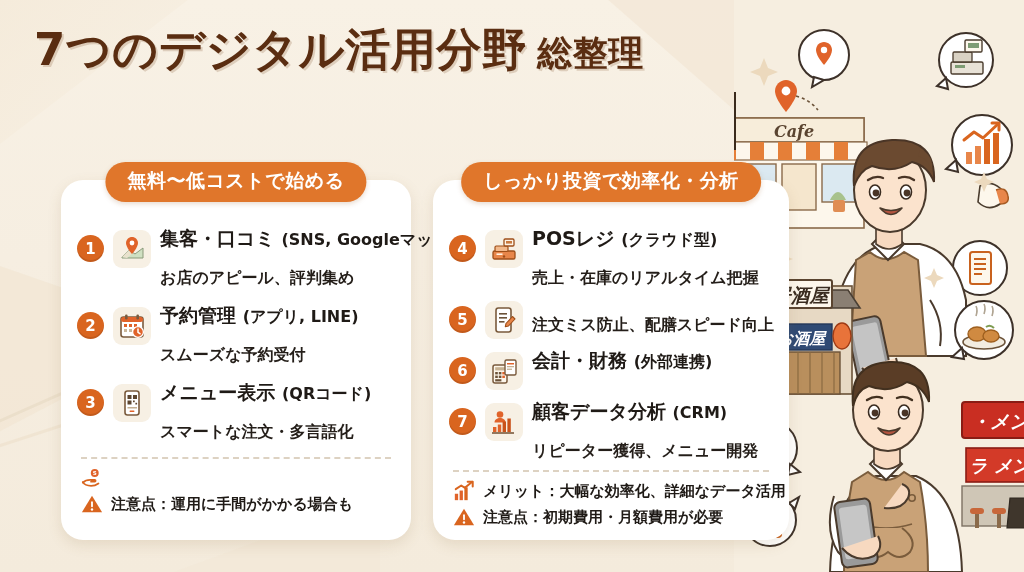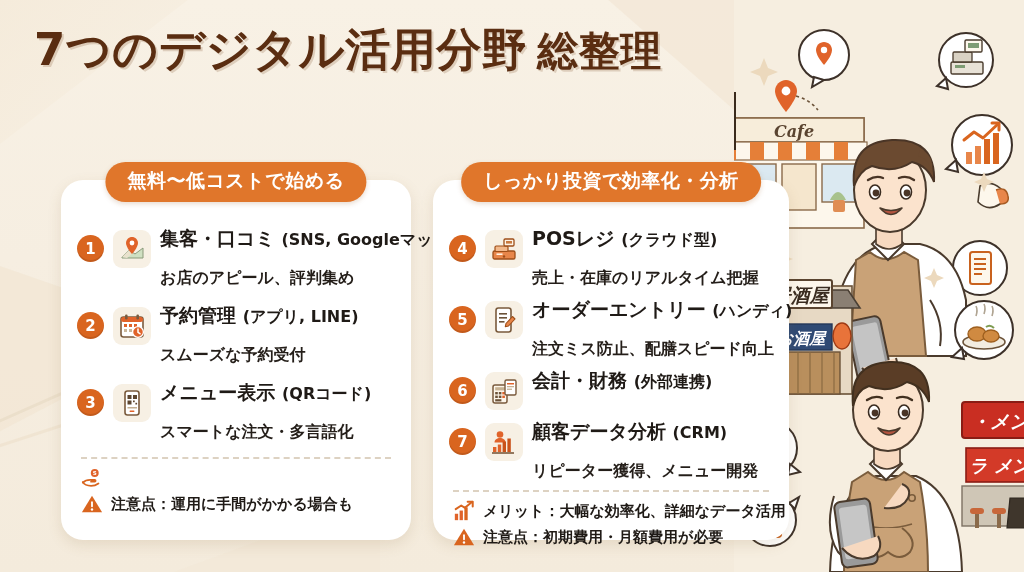--- a/index.html
+++ b/index.html
@@ -34,21 +34,21 @@
   
   .headline{position:absolute;left:34px;top:22px;width:740px;z-index:6;}
   .headline .line{
     font-family:"DejaVu Sans","Liberation Sans",sans-serif;
     font-weight:700;color:#5a2d11;letter-spacing:.5px;
     text-shadow:2px 2px 0 rgba(120,70,30,.20);
     white-space:nowrap;
   }
   .hl1{font-size:45px;line-height:54px;}
   .hl2{font-size:45px;line-height:56px;}
-  .hl2 .tail{font-size:41px;margin-left:10px;}
+  .hl2 .tail{font-size:35px;margin-left:10px;}
 
   
   .cards{position:absolute;left:28px;top:180px;display:flex;gap:22px;z-index:5;padding-left:33px;}
   .card{
     position:relative;width:350px;height:360px;
     background:#ffffff;border-radius:22px;
     box-shadow:0 5px 14px rgba(140,105,60,.15);
     padding:34px 16px 12px 16px;box-sizing:border-box;
   }
   .card.right{width:356px;}
@@ -242,21 +242,20 @@
           <div class="tile">
             <svg width="28" height="28" viewBox="0 0 28 28">
               <rect x="6" y="2" width="15" height="24" rx="2.4" fill="#fff" stroke="#7a5a3c" stroke-width="1.6"></rect>
               <rect x="9" y="7" width="8" height="1.6" fill="#6b5238"></rect>
               <rect x="9" y="11" width="8" height="1.6" fill="#6b5238"></rect>
               <rect x="9" y="15" width="5.5" height="1.6" fill="#6b5238"></rect>
               <path d="M16 17.5 L22.5 10.5 L25 13 L18.5 20 L15.3 20.7 Z" fill="#e8864a" stroke="#9e4e18" stroke-width="1.1" stroke-linejoin="round"></path>
             </svg>
           </div>
           <div class="rtext">
-            <div class="rtitle"><span>オーダーエントリー</span> <span class="sub">(ハンディ)</span></div>
             <div class="rdesc">注文ミス防止、配膳スピード向上</div>
           </div>
         </div>
 
         <div class="row">
           <div class="badge">6</div>
           <div class="tile">
             <svg width="28" height="28" viewBox="0 0 28 28">
               <rect x="3" y="8" width="14" height="18" rx="2" fill="#fdf6ea" stroke="#7a5a3c" stroke-width="1.5"></rect>
               <rect x="5.2" y="10.2" width="9.6" height="3.2" fill="#c7b293"></rect>

